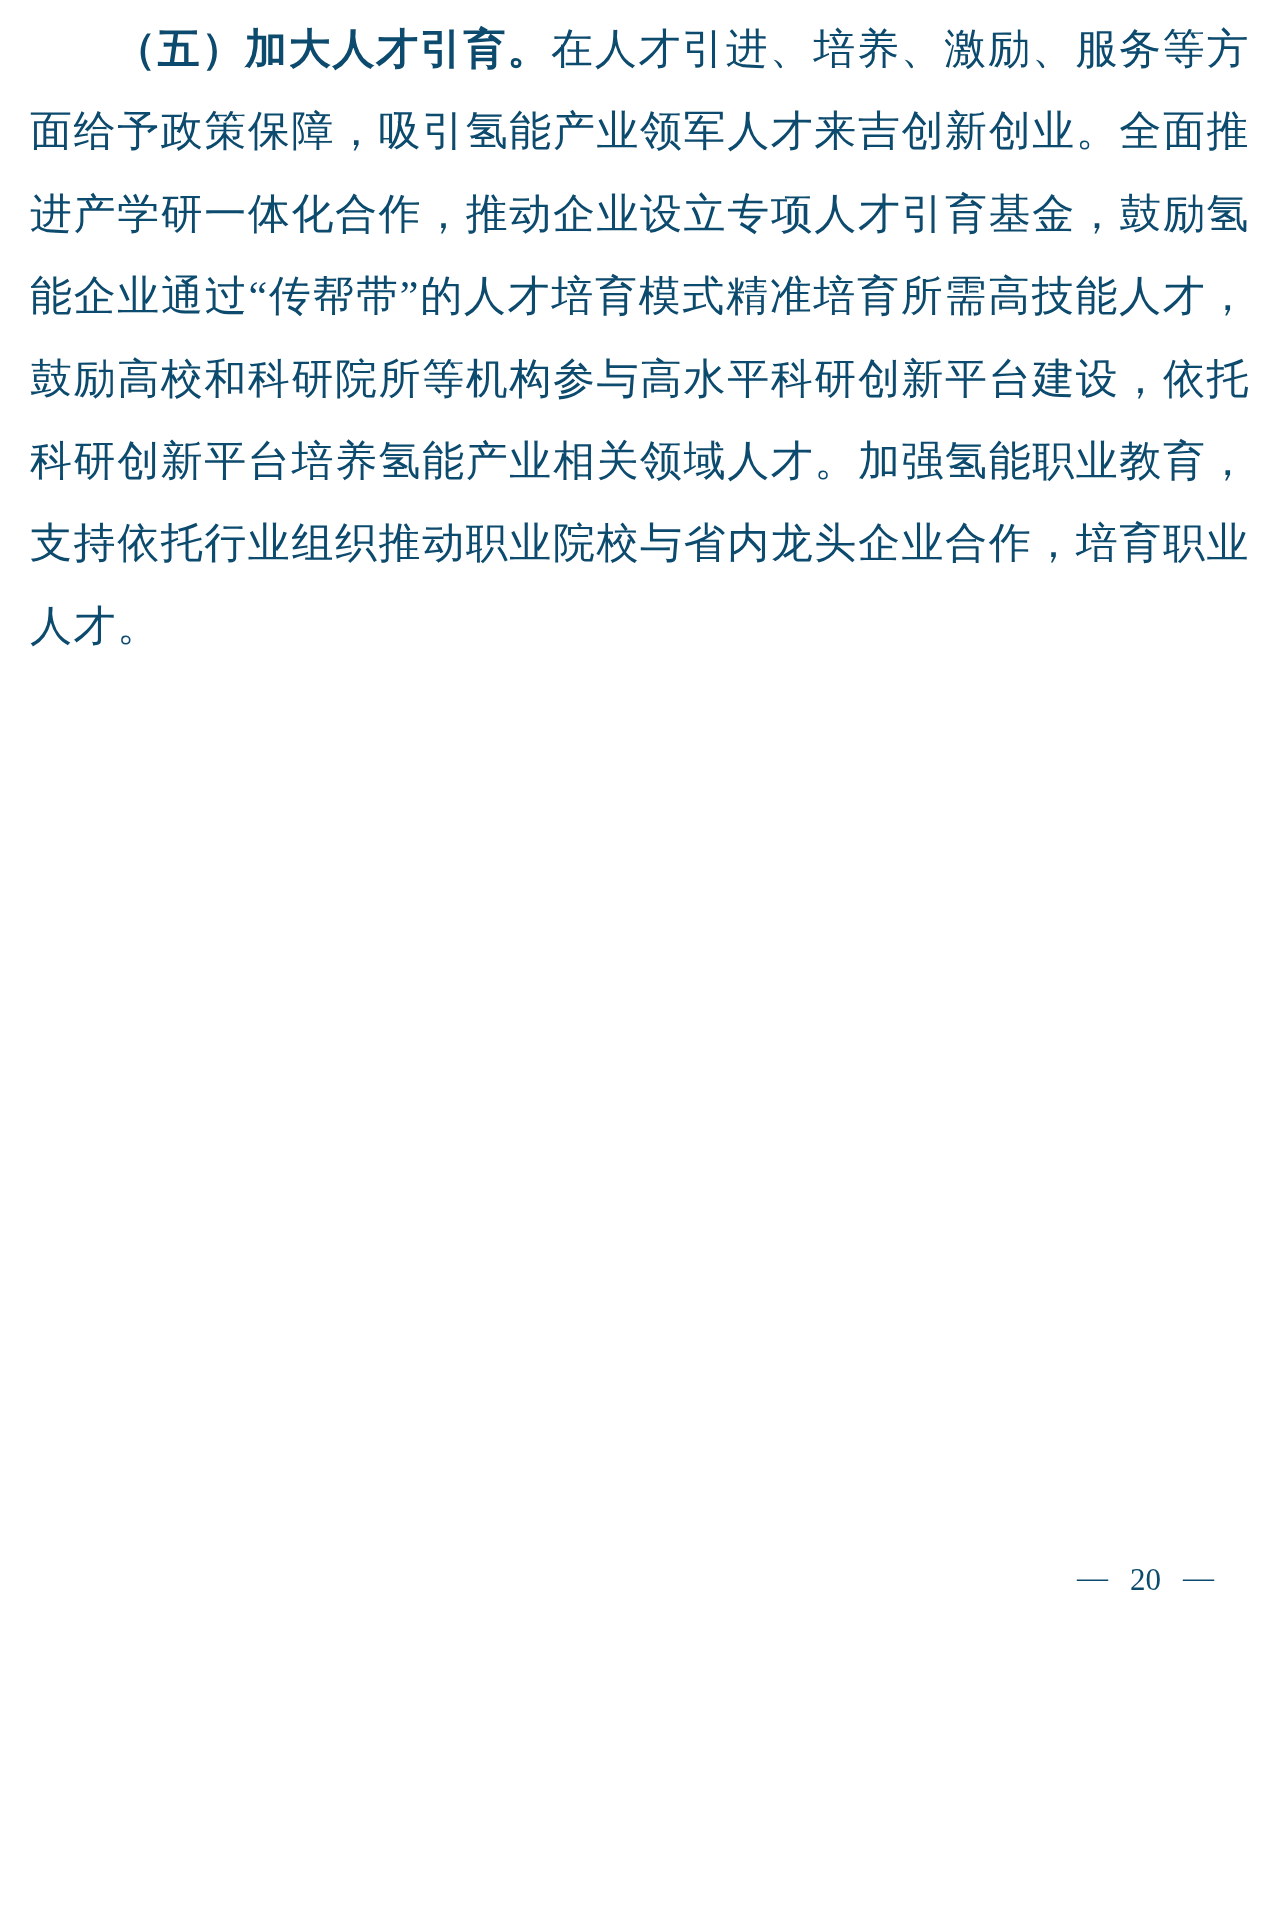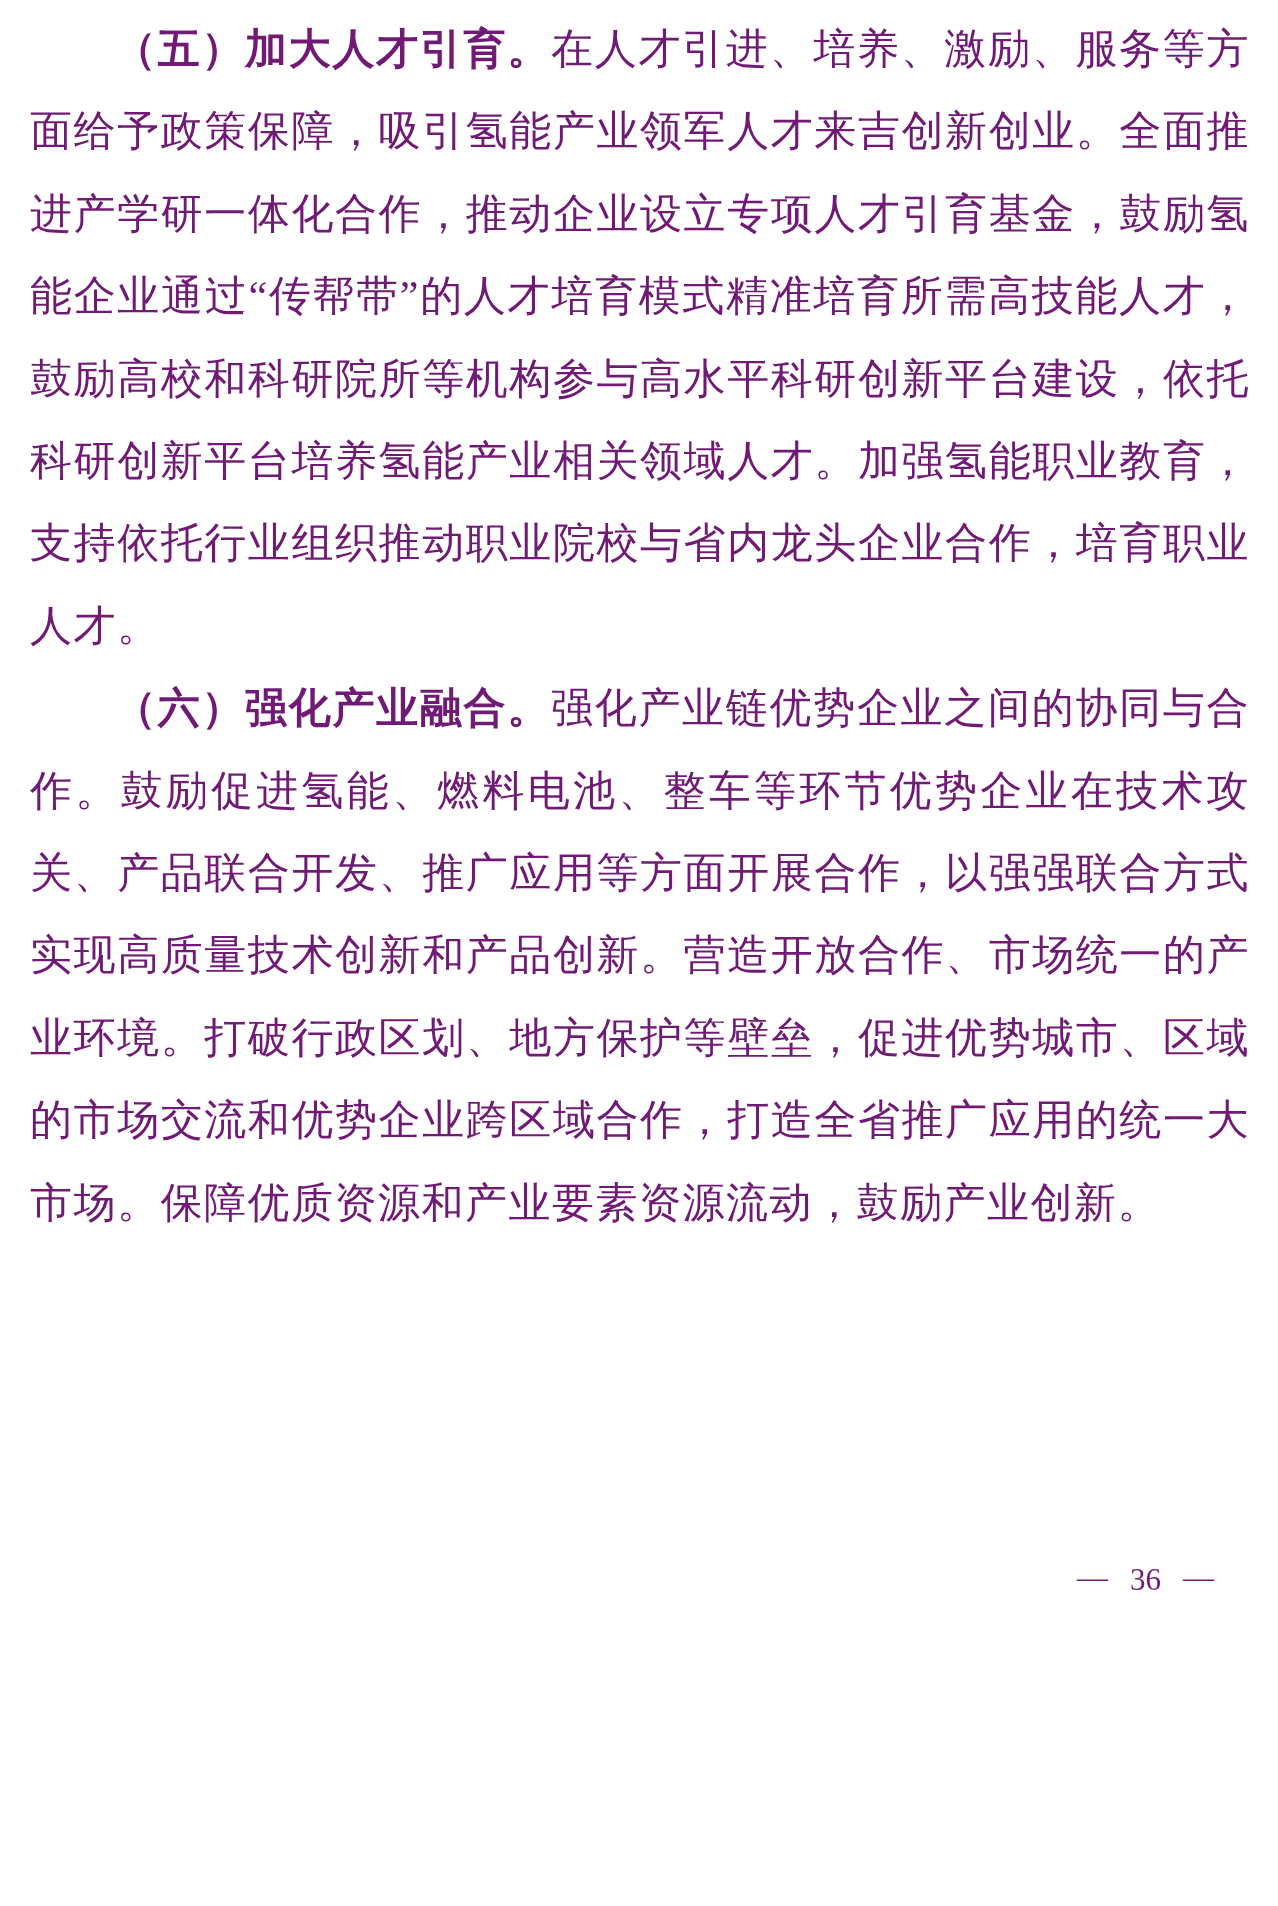--- a/index.html
+++ b/index.html
@@ -7,21 +7,21 @@
     padding: 0;
     background: #ffffff;
   }
   .page {
     position: relative;
     width: 1278px;
     height: 1624px;
     background: #ffffff;
     overflow: hidden;
     font-family: "Liberation Serif", "DejaVu Serif", serif;
-    color: #701a75;
+    color: #0c4a6e;
   }
   .content {
     position: absolute;
     left: 30px;
     top: 8px;
     width: 1220px;
   }
   .para {
     margin: 0;
     font-size: 42px;
@@ -49,21 +49,20 @@
     position: relative;
     top: -2px;
   }
 </style>
 </head>
 <body>
 
 <div class="page">
   <div class="content">
     <p class="para"><span class="heading">（五）加大人才引育。</span><span>在人才引进、培养、激励、服务等方面给予政策保障，吸引氢能产业领军人才来吉创新创业。全面推进产学研一体化合作，推动企业设立专项人才引育基金，鼓励氢能企业通过“传帮带”的人才培育模式精准培育所需高技能人才，鼓励高校和科研院所等机构参与高水平科研创新平台建设，依托科研创新平台培养氢能产业相关领域人才。加强氢能职业教育，支持依托行业组织推动职业院校与省内龙头企业合作，培育职业人才。</span></p>
-    <p class="para"><span class="heading">（六）强化产业融合。</span><span>强化产业链优势企业之间的协同与合作。鼓励促进氢能、燃料电池、整车等环节优势企业在技术攻关、产品联合开发、推广应用等方面开展合作，以强强联合方式实现高质量技术创新和产品创新。营造开放合作、市场统一的产业环境。打破行政区划、地方保护等壁垒，促进优势城市、区域的市场交流和优势企业跨区域合作，打造全省推广应用的统一大市场。保障优质资源和产业要素资源流动，鼓励产业创新。</span></p>
   </div>
 
   <div class="footer">
     <span class="dash">—</span>
-    <span>36</span>
+    <span>20</span>
     <span class="dash">—</span>
   </div>
 </div>
 
 </body></html>

